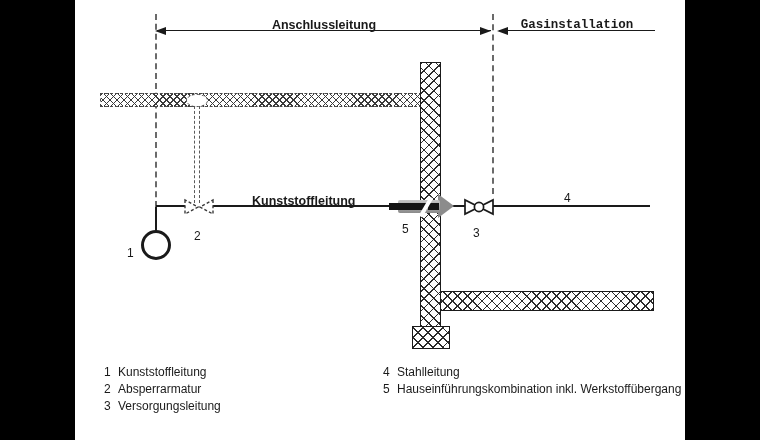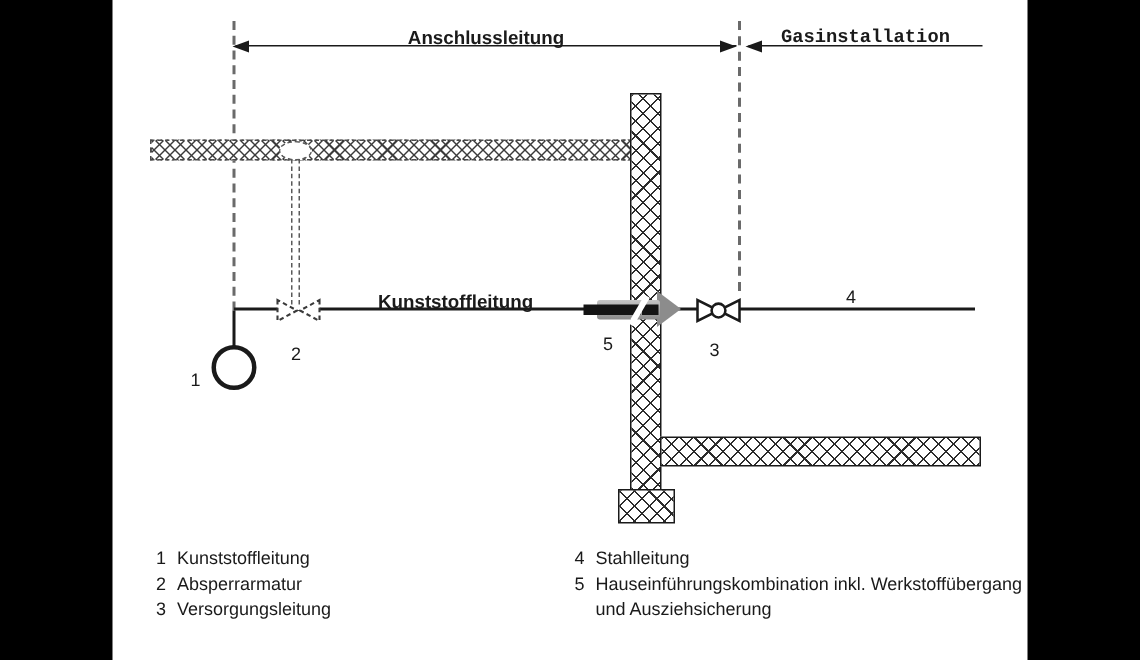--- a/index.html
+++ b/index.html
@@ -121,17 +121,16 @@
     <div class="abs leg-row" style="left:308px;top:366px;">
       <span class="leg-num">4</span>
       <span>Stahlleitung</span>
     </div>
     <div class="abs leg-row" style="left:308px;top:383px;">
       <span class="leg-num">5</span>
       <span>Hauseinführungskombination inkl. Werkstoffübergang</span>
     </div>
     <div class="abs leg-row" style="left:308px;top:400px;">
       <span class="leg-num"></span>
-      <span>und Ausziehsicherung</span>
     </div>
 
   </div>
 </div>
 
 </body></html>

